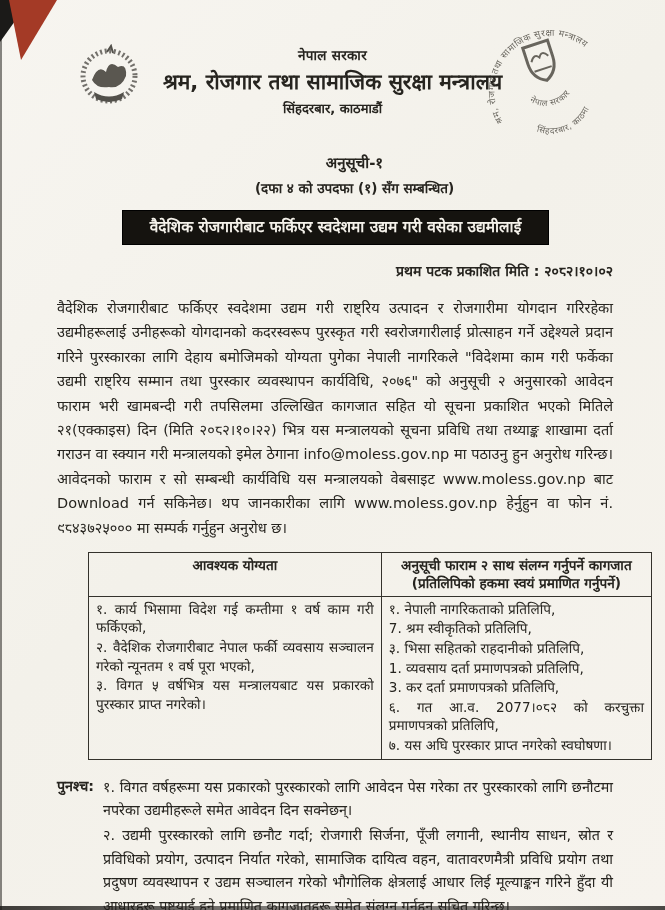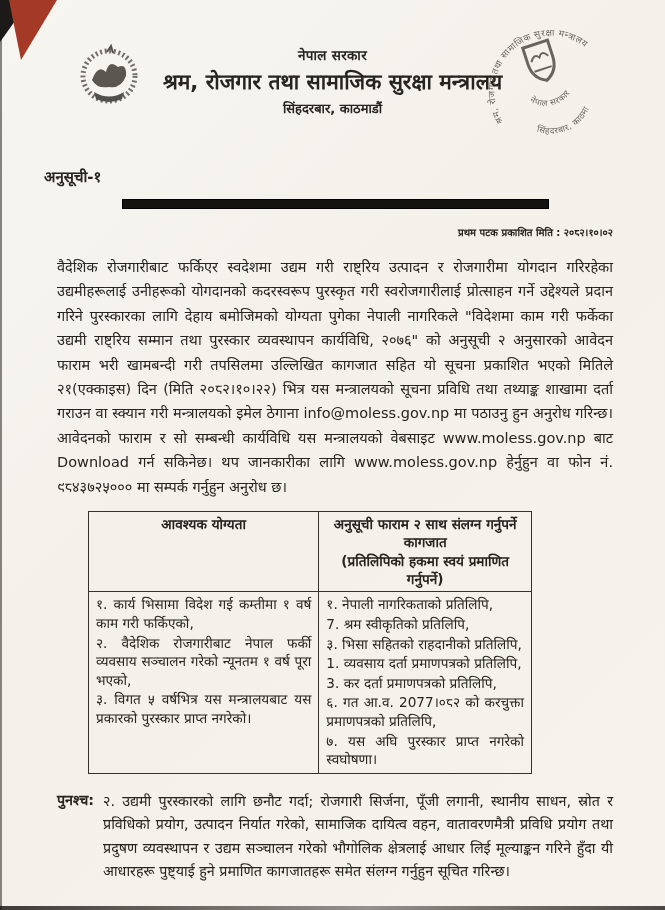--- a/index.html
+++ b/index.html
@@ -23,36 +23,36 @@
   .corner-red{position:absolute;top:0;left:9px;width:0;height:0;
     border-top:60px solid #a43a26;border-left:12px solid transparent;border-right:36px solid transparent;z-index:7;}
   
   .header{position:relative;padding-top:46px;text-align:center;height:96px;}
   .gov-line{font-size:13.5px;font-weight:600;letter-spacing:.3px;}
   .ministry-line{font-size:21px;font-weight:700;margin-top:3px;}
   .address-line{font-size:13px;font-weight:600;margin-top:4px;}
   .emblem{position:absolute;left:80px;top:44px;opacity:.88;}
   .stamp{position:absolute;left:474px;top:26px;transform:rotate(-18deg);opacity:.82;}
   
-  .schedule{text-align:left;margin-top:24px;padding-left:44px;}
+  .schedule{text-align:center;margin-top:10px;padding-left:44px;}
   .schedule-title{font-size:15px;font-weight:700;}
   .schedule-sub{font-size:13.5px;font-weight:700;margin-top:7px;}
   
   .title-box{
     width:427px;margin:13px auto 0 122px;
     background:#15130f;color:#f4f1ea;
     text-align:center;font-weight:700;font-size:15.5px;line-height:25px;
     padding:4px 6px;box-sizing:border-box;border:1px solid #000;
   }
   
-  .pub-date{margin:16px 52px 0 0;text-align:right;font-weight:700;font-size:10px;}
+  .pub-date{margin:16px 52px 0 0;text-align:right;font-weight:700;font-size:14px;}
   
   .body-par{margin:16px 52px 0 57px;text-align:justify;font-size:14.5px;line-height:24.4px;}
   
-  .req-table{margin:12px 0 16px 88px;width:444px;border-collapse:collapse;font-size:13.6px;}
+  .req-table{margin:12px 0 16px 88px;width:564px;border-collapse:collapse;font-size:13.6px;}
   .req-table th,.req-table td{border:1.6px solid #34322c;padding:3px 7px;vertical-align:top;}
   .req-table th{font-weight:700;text-align:center;line-height:1.35;}
   .col-left{width:52%;}
   .col-right{width:48%;}
   .cell-item{line-height:18.6px;text-align:justify;margin-bottom:1px;}
   
   .postscript{display:flex;margin:10px 52px 0 57px;font-size:14.3px;}
   .ps-label{width:46px;flex:0 0 46px;font-weight:700;}
   .ps-items{flex:1;}
   .ps-item{text-align:justify;line-height:23.4px;margin-bottom:2px;}
@@ -97,23 +97,25 @@
         </text>
       </svg>
     </span>
     <div class="gov-line">नेपाल सरकार</div>
     <div class="ministry-line">श्रम, रोजगार तथा सामाजिक सुरक्षा मन्त्रालय</div>
     <div class="address-line">सिंहदरबार, काठमाडौं</div>
   </div>
 
   <div class="schedule">
     <div class="schedule-title">अनुसूची-१</div>
+    <div class="schedule-sub">(दफा ४ को उपदफा (१) सँग सम्बन्धित)</div>
   </div>
 
   <div class="title-box">
+    <div>वैदेशिक रोजगारीबाट फर्किएर स्वदेशमा उद्यम गरी वसेका उद्यमीलाई</div>
   </div>
 
   <div class="pub-date">प्रथम पटक प्रकाशित मिति : २०८२।१०।०२</div>
 
   <div class="body-par">वैदेशिक रोजगारीबाट फर्किएर स्वदेशमा उद्यम गरी राष्ट्रिय उत्पादन र रोजगारीमा योगदान गरिरहेका उद्यमीहरूलाई उनीहरूको योगदानको कदरस्वरूप पुरस्कृत गरी स्वरोजगारीलाई प्रोत्साहन गर्ने उद्देश्यले प्रदान गरिने पुरस्कारका लागि देहाय बमोजिमको योग्यता पुगेका नेपाली नागरिकले "विदेशमा काम गरी फर्केका उद्यमी राष्ट्रिय सम्मान तथा पुरस्कार व्यवस्थापन कार्यविधि, २०७६" को अनुसूची २ अनुसारको आवेदन फाराम भरी खामबन्दी गरी तपसिलमा उल्लिखित कागजात सहित यो सूचना प्रकाशित भएको मितिले २१(एक्काइस) दिन (मिति २०८२।१०।२२) भित्र यस मन्त्रालयको सूचना प्रविधि तथा तथ्याङ्क शाखामा दर्ता गराउन वा स्क्यान गरी मन्त्रालयको इमेल ठेगाना info@moless.gov.np मा पठाउनु हुन अनुरोध गरिन्छ। आवेदनको फाराम र सो सम्बन्धी कार्यविधि यस मन्त्रालयको वेबसाइट www.moless.gov.np बाट Download गर्न सकिनेछ। थप जानकारीका लागि www.moless.gov.np हेर्नुहुन वा फोन नं. ९८४३७२५००० मा सम्पर्क गर्नुहुन अनुरोध छ।</div>
 
   <table class="req-table">
     <thead>
       <tr>
         <th class="col-left">आवश्यक योग्यता</th>
@@ -139,17 +141,18 @@
           <div class="cell-item">६. गत आ.व. 2077।०८२ को करचुक्ता प्रमाणपत्रको प्रतिलिपि,</div>
           <div class="cell-item">७. यस अघि पुरस्कार प्राप्त नगरेको स्वघोषणा।</div>
         </td>
       </tr>
     </tbody>
   </table>
 
   <div class="postscript">
     <div class="ps-label">पुनश्च:</div>
     <div class="ps-items">
+      <div class="ps-item">१. विगत वर्षहरूमा यस प्रकारको पुरस्कारको लागि आवेदन पेस गरेका तर पुरस्कारको लागि छनौटमा नपरेका उद्यमीहरूले समेत आवेदन दिन सक्नेछन्।</div>
       <div class="ps-item">२. उद्यमी पुरस्कारको लागि छनौट गर्दा; रोजगारी सिर्जना, पूँजी लगानी, स्थानीय साधन, स्रोत र प्रविधिको प्रयोग, उत्पादन निर्यात गरेको, सामाजिक दायित्व वहन, वातावरणमैत्री प्रविधि प्रयोग तथा प्रदुषण व्यवस्थापन र उद्यम सञ्चालन गरेको भौगोलिक क्षेत्रलाई आधार लिई मूल्याङ्कन गरिने हुँदा यी आधारहरू पुष्ट्याई हुने प्रमाणित कागजातहरू समेत संलग्न गर्नुहुन सूचित गरिन्छ।</div>
     </div>
   </div>
 
 </div>
 
 </body></html>

